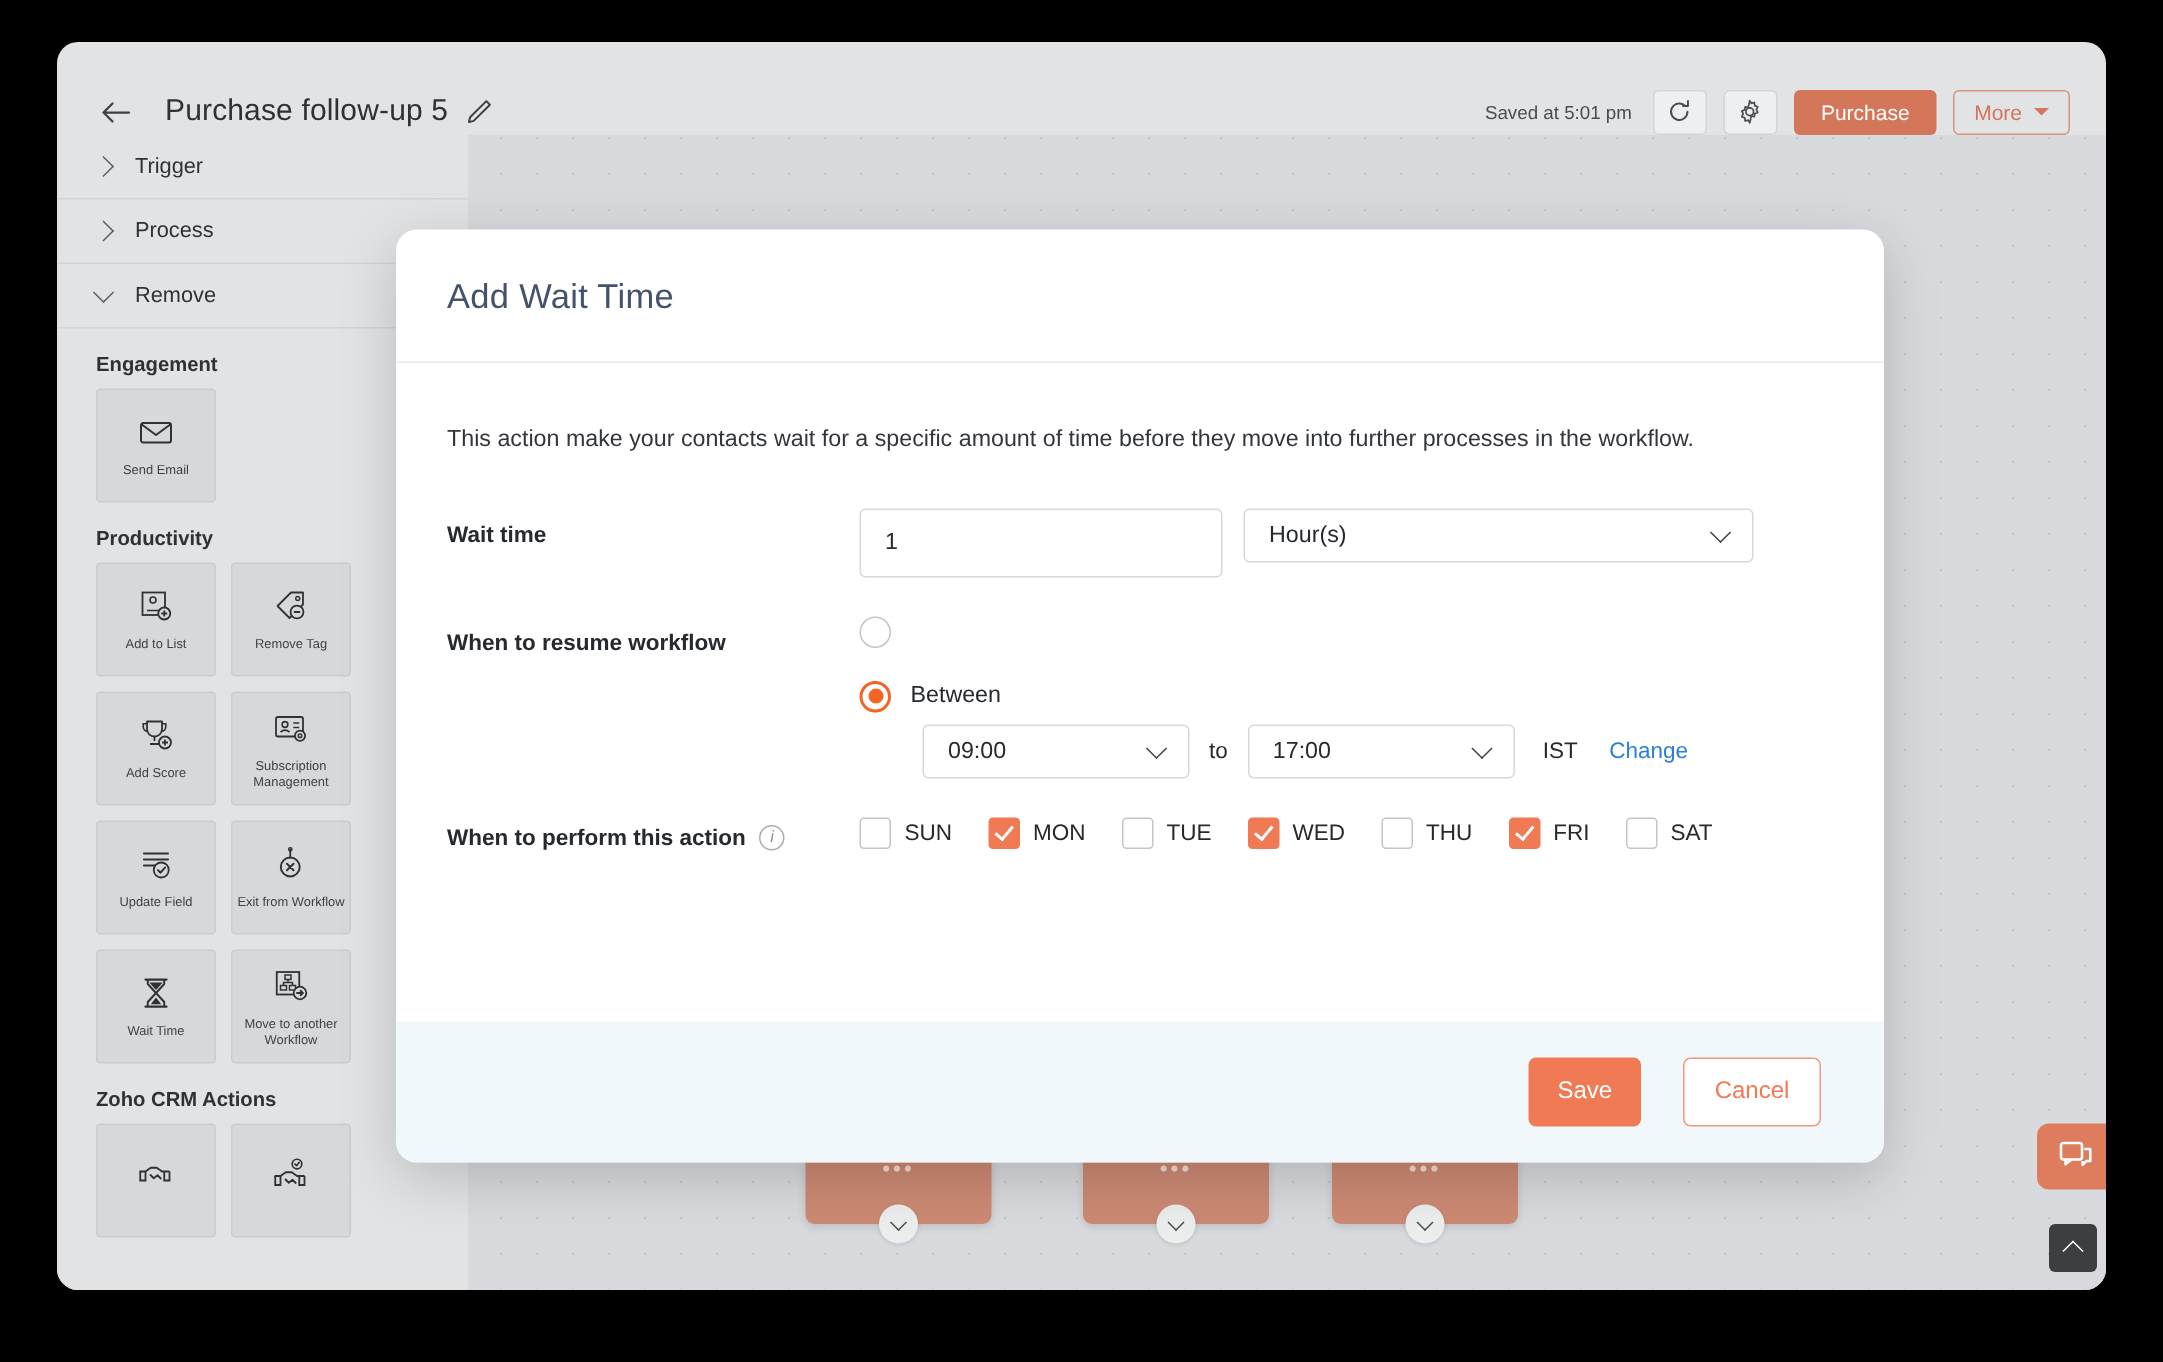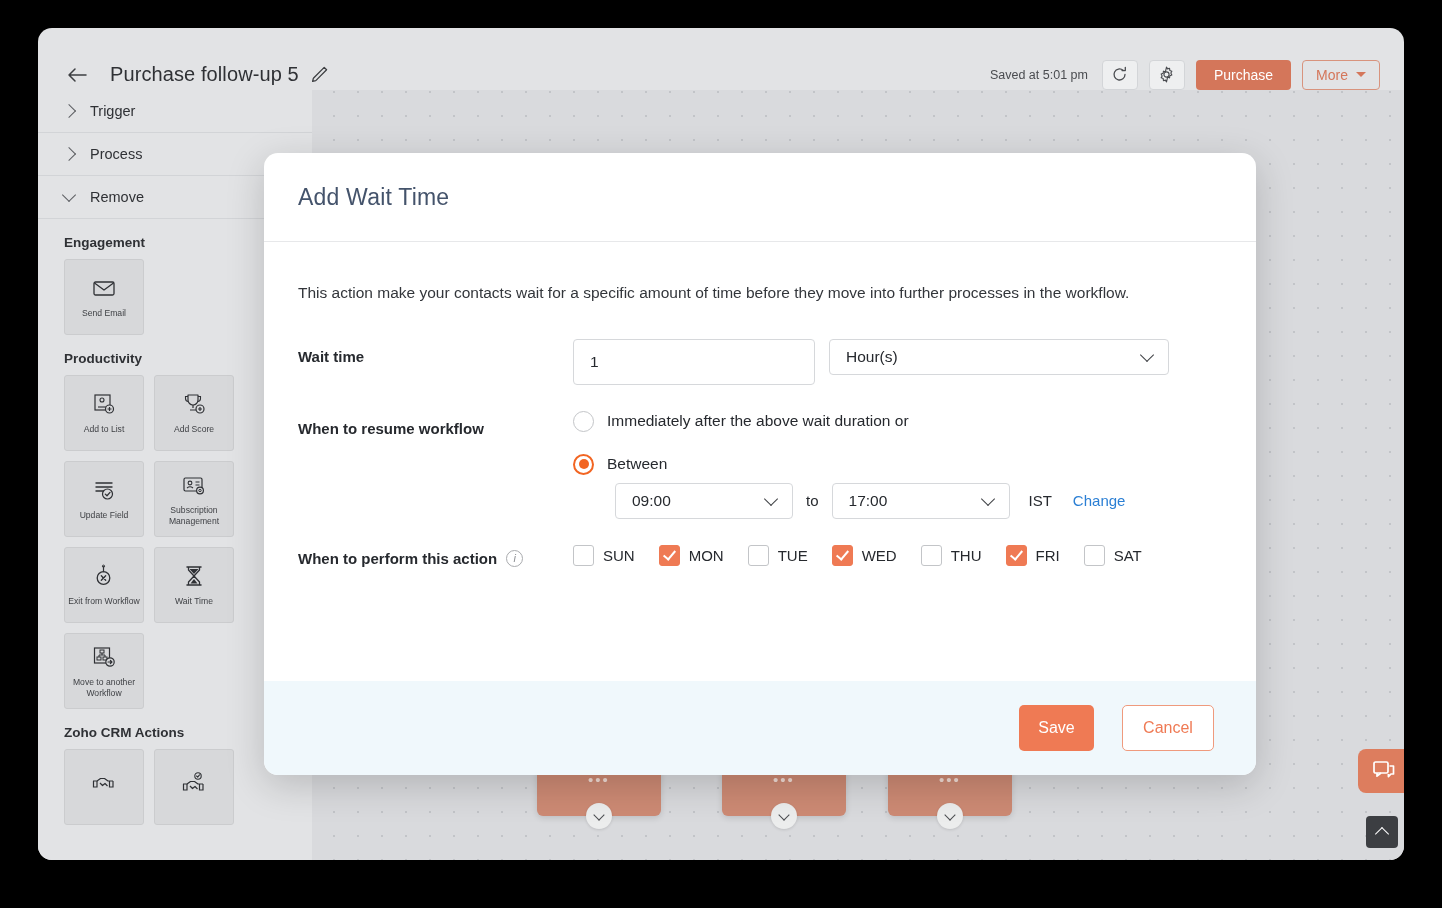--- a/index.html
+++ b/index.html
@@ -554,58 +554,69 @@
             <circle cx="11" cy="9" r="2" stroke="#2f3135" stroke-width="1.1"></circle>
             <path d="M7 16 h8" stroke="#2f3135" stroke-width="1.1"></path>
             <circle cx="18.5" cy="18" r="4" fill="#d7d8da" stroke="#2f3135" stroke-width="1.2"></circle>
             <path d="M18.5 16 v4 M16.5 18 h4" stroke="#2f3135" stroke-width="1.2"></path>
           </svg>
         </span>
         <span class="tile-label">Add to List</span>
       </div>
 
 
+      <div class="tile">
+        <span>
+          <svg class="tile-icon" viewBox="0 0 26 26" fill="none">
+            <path d="M13 4 H21 V12 L12 21 L4 13 Z" stroke="#2f3135" stroke-width="1.2" stroke-linejoin="round"></path>
+            <circle cx="17.5" cy="8" r="1.3" stroke="#2f3135" stroke-width="1"></circle>
+            <circle cx="17" cy="17" r="4.3" fill="#d7d8da" stroke="#2f3135" stroke-width="1.2"></circle>
+            <path d="M14.9 17 h4.2" stroke="#2f3135" stroke-width="1.2"></path>
+          </svg>
+        </span>
+        <span class="tile-label">Remove Tag</span>
+      </div>
 
       <div class="tile">
         <span>
           <svg class="tile-icon" viewBox="0 0 26 26" fill="none">
             <path d="M7 4 H17 V9 a5 5 0 0 1 -10 0 Z" stroke="#2f3135" stroke-width="1.2" stroke-linejoin="round"></path>
             <path d="M7 5.5 H4.5 v2 a3 3 0 0 0 2.8 3" stroke="#2f3135" stroke-width="1.1"></path>
             <path d="M17 5.5 H19.5 v2 a3 3 0 0 1 -2.8 3" stroke="#2f3135" stroke-width="1.1"></path>
             <path d="M12 14 v3 M9 19 h6" stroke="#2f3135" stroke-width="1.2"></path>
             <circle cx="19" cy="18" r="4" fill="#d7d8da" stroke="#2f3135" stroke-width="1.2"></circle>
             <path d="M19 16 v4 M17 18 h4" stroke="#2f3135" stroke-width="1.2"></path>
           </svg>
         </span>
         <span class="tile-label">Add Score</span>
       </div>
 
       <div class="tile">
         <span>
           <svg class="tile-icon" viewBox="0 0 26 26" fill="none">
-            <path d="M5 6 H21 M5 10 H21 M5 14 H13" stroke="#2f3135" stroke-width="1.4" stroke-linecap="round"></path>
-            <circle cx="16.5" cy="17" r="5" fill="#d7d8da" stroke="#2f3135" stroke-width="1.2"></circle>
-            <path d="M14.3 17.1 L16 18.8 L19 15.4" stroke="#2f3135" stroke-width="1.3" stroke-linecap="round" stroke-linejoin="round"></path>
-          </svg>
-        </span>
-        <span class="tile-label">Update Field</span>
-      </div>
-
-      <div class="tile">
-        <span>
-          <svg class="tile-icon" viewBox="0 0 26 26" fill="none">
             <rect x="3" y="6" width="18" height="13" rx="1.4" stroke="#2f3135" stroke-width="1.2"></rect>
             <circle cx="9" cy="11" r="1.9" stroke="#2f3135" stroke-width="1.1"></circle>
             <path d="M6 16 q3 -2.5 6 0" stroke="#2f3135" stroke-width="1.1"></path>
             <path d="M14.5 10 h4 M14.5 13 h4" stroke="#2f3135" stroke-width="1.1"></path>
             <circle cx="19" cy="18.5" r="3.4" fill="#d7d8da" stroke="#2f3135" stroke-width="1.2"></circle>
             <circle cx="19" cy="18.5" r="1.2" stroke="#2f3135" stroke-width="1"></circle>
           </svg>
         </span>
         <span class="tile-label">Subscription Management</span>
+      </div>
+
+      <div class="tile">
+        <span>
+          <svg class="tile-icon" viewBox="0 0 26 26" fill="none">
+            <path d="M5 6 H21 M5 10 H21 M5 14 H13" stroke="#2f3135" stroke-width="1.4" stroke-linecap="round"></path>
+            <circle cx="16.5" cy="17" r="5" fill="#d7d8da" stroke="#2f3135" stroke-width="1.2"></circle>
+            <path d="M14.3 17.1 L16 18.8 L19 15.4" stroke="#2f3135" stroke-width="1.3" stroke-linecap="round" stroke-linejoin="round"></path>
+          </svg>
+        </span>
+        <span class="tile-label">Update Field</span>
       </div>
 
       <div class="tile">
         <span>
           <svg class="tile-icon" viewBox="0 0 26 26" fill="none">
             <circle cx="12.5" cy="15" r="6.3" stroke="#2f3135" stroke-width="1.3"></circle>
             <path d="M10.3 12.8 L14.7 17.2 M14.7 12.8 L10.3 17.2" stroke="#2f3135" stroke-width="1.3" stroke-linecap="round"></path>
             <path d="M12.5 8.7 V3.5" stroke="#2f3135" stroke-width="1.2" stroke-linecap="round"></path>
             <circle cx="12.5" cy="3.2" r="1.1" stroke="#2f3135" stroke-width="1"></circle>
           </svg>
@@ -724,21 +735,20 @@
           <span>Hour(s)</span>
           <span class="sel-chev"></span>
         </div>
       </div>
 
       <div class="form-row" style="margin-bottom:18px;">
         <div class="form-label">When to resume workflow</div>
         <div style="flex:1 1 auto;">
           <div class="radio-line">
             <span class="radio"></span>
-            <span class="radio-label">Immediately after the above wait duration or</span>
           </div>
           <div class="radio-line" style="margin-bottom:8px;">
             <span class="radio checked"></span>
             <span class="radio-label">Between</span>
           </div>
           <div class="time-line">
             <div class="select-box time-sel">
               <span>09:00</span>
               <span class="sel-chev"></span>
             </div>

